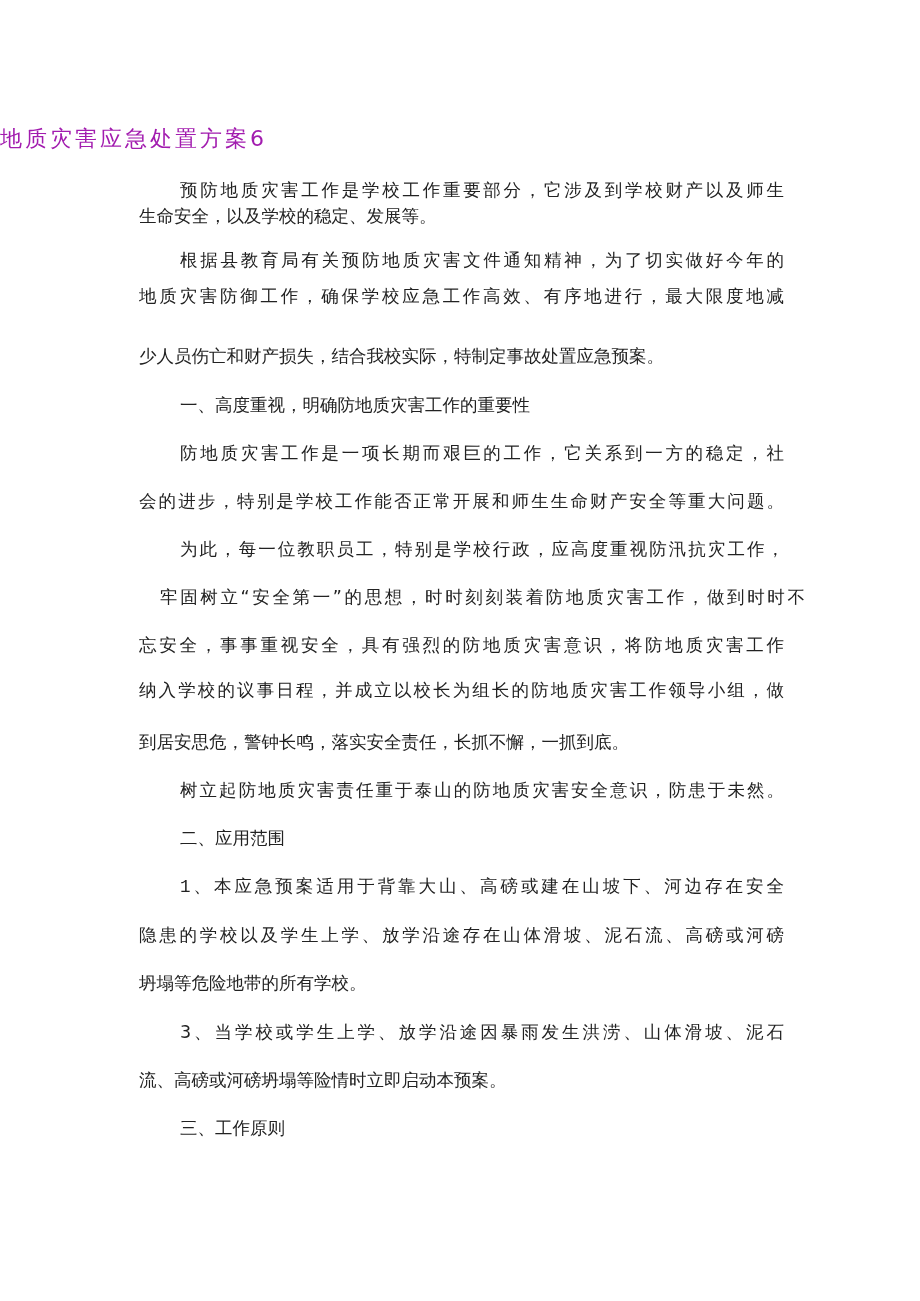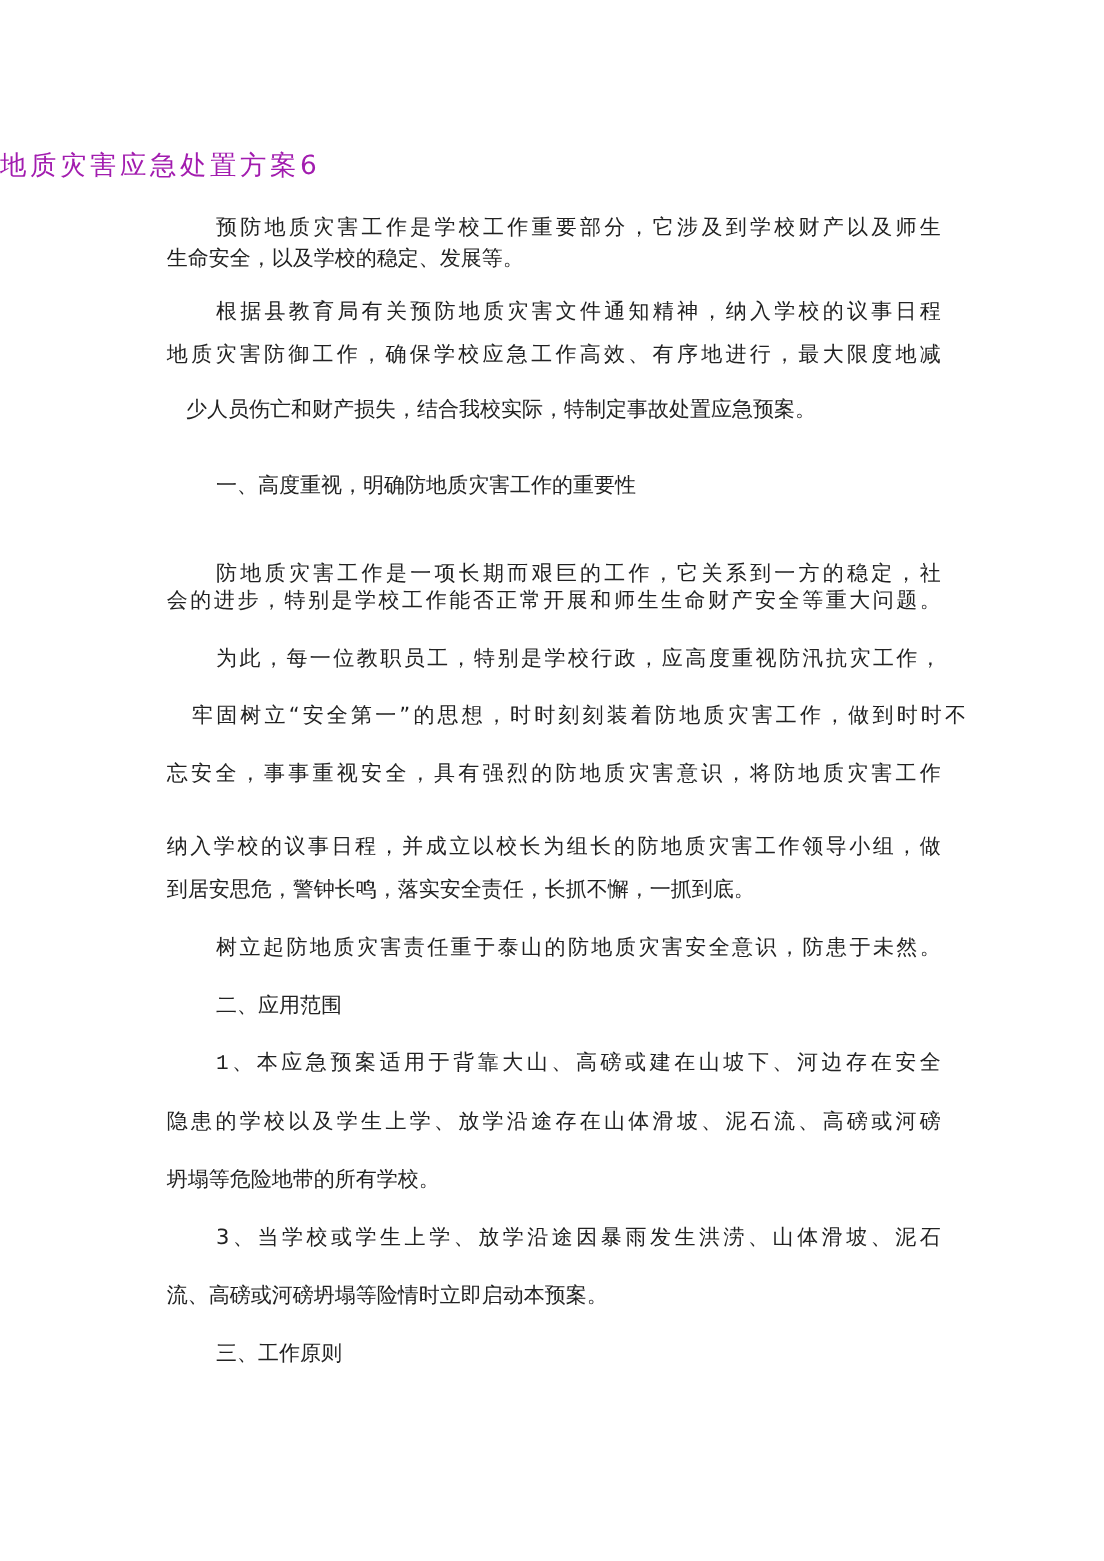--- a/index.html
+++ b/index.html
@@ -14,30 +14,30 @@
     .line.last { text-align-last: left; }
   </style>
 </head>
 <body>
 
 <div class="page">
   <div class="title">地质灾害应急处置方案6</div>
   <div id="lines">
       <div class="line indent" style="top: 178px;">预防地质灾害工作是学校工作重要部分，它涉及到学校财产以及师生</div>
       <div class="line last" style="top: 204px;">生命安全，以及学校的稳定、发展等。</div>
-      <div class="line indent" style="top: 248px;">根据县教育局有关预防地质灾害文件通知精神，纳入学校的议事日程</div>
+      <div class="line indent" style="top: 248px;">根据县教育局有关预防地质灾害文件通知精神，为了切实做好今年的</div>
       <div class="line" style="top: 284px;">地质灾害防御工作，确保学校应急工作高效、有序地进行，最大限度地减</div>
-      <div class="line last" style="top: 330px; margin-left: 16px;">少人员伤亡和财产损失，结合我校实际，特制定事故处置应急预案。</div>
+      <div class="line last" style="top: 344px;">少人员伤亡和财产损失，结合我校实际，特制定事故处置应急预案。</div>
       <div class="line indent last" style="top: 393px;">一、高度重视，明确防地质灾害工作的重要性</div>
-      <div class="line indent" style="top: 466px;">防地质灾害工作是一项长期而艰巨的工作，它关系到一方的稳定，社</div>
+      <div class="line indent" style="top: 441px;">防地质灾害工作是一项长期而艰巨的工作，它关系到一方的稳定，社</div>
       <div class="line" style="top: 489px;">会的进步，特别是学校工作能否正常开展和师生生命财产安全等重大问题。</div>
       <div class="line indent" style="top: 537px;">为此，每一位教职员工，特别是学校行政，应高度重视防汛抗灾工作，</div>
       <div class="line" style="top: 585px; margin-left: 21px;">牢固树立“安全第一”的思想，时时刻刻装着防地质灾害工作，做到时时不</div>
       <div class="line" style="top: 633px;">忘安全，事事重视安全，具有强烈的防地质灾害意识，将防地质灾害工作</div>
-      <div class="line" style="top: 694px;">纳入学校的议事日程，并成立以校长为组长的防地质灾害工作领导小组，做</div>
+      <div class="line" style="top: 678px;">纳入学校的议事日程，并成立以校长为组长的防地质灾害工作领导小组，做</div>
       <div class="line last" style="top: 730px;">到居安思危，警钟长鸣，落实安全责任，长抓不懈，一抓到底。</div>
       <div class="line indent" style="top: 778px;">树立起防地质灾害责任重于泰山的防地质灾害安全意识，防患于未然。</div>
       <div class="line indent last" style="top: 826px;">二、应用范围</div>
       <div class="line indent" style="top: 875px; font-family: Liberation Mono, monospace;">1、本应急预案适用于背靠大山、高磅或建在山坡下、河边存在安全</div>
       <div class="line" style="top: 923px;">隐患的学校以及学生上学、放学沿途存在山体滑坡、泥石流、高磅或河磅</div>
       <div class="line last" style="top: 971px;">坍塌等危险地带的所有学校。</div>
       <div class="line indent" style="top: 1020px;">3、当学校或学生上学、放学沿途因暴雨发生洪涝、山体滑坡、泥石</div>
       <div class="line last" style="top: 1068px;">流、高磅或河磅坍塌等险情时立即启动本预案。</div>
       <div class="line indent last" style="top: 1116px;">三、工作原则</div>
     </div>

